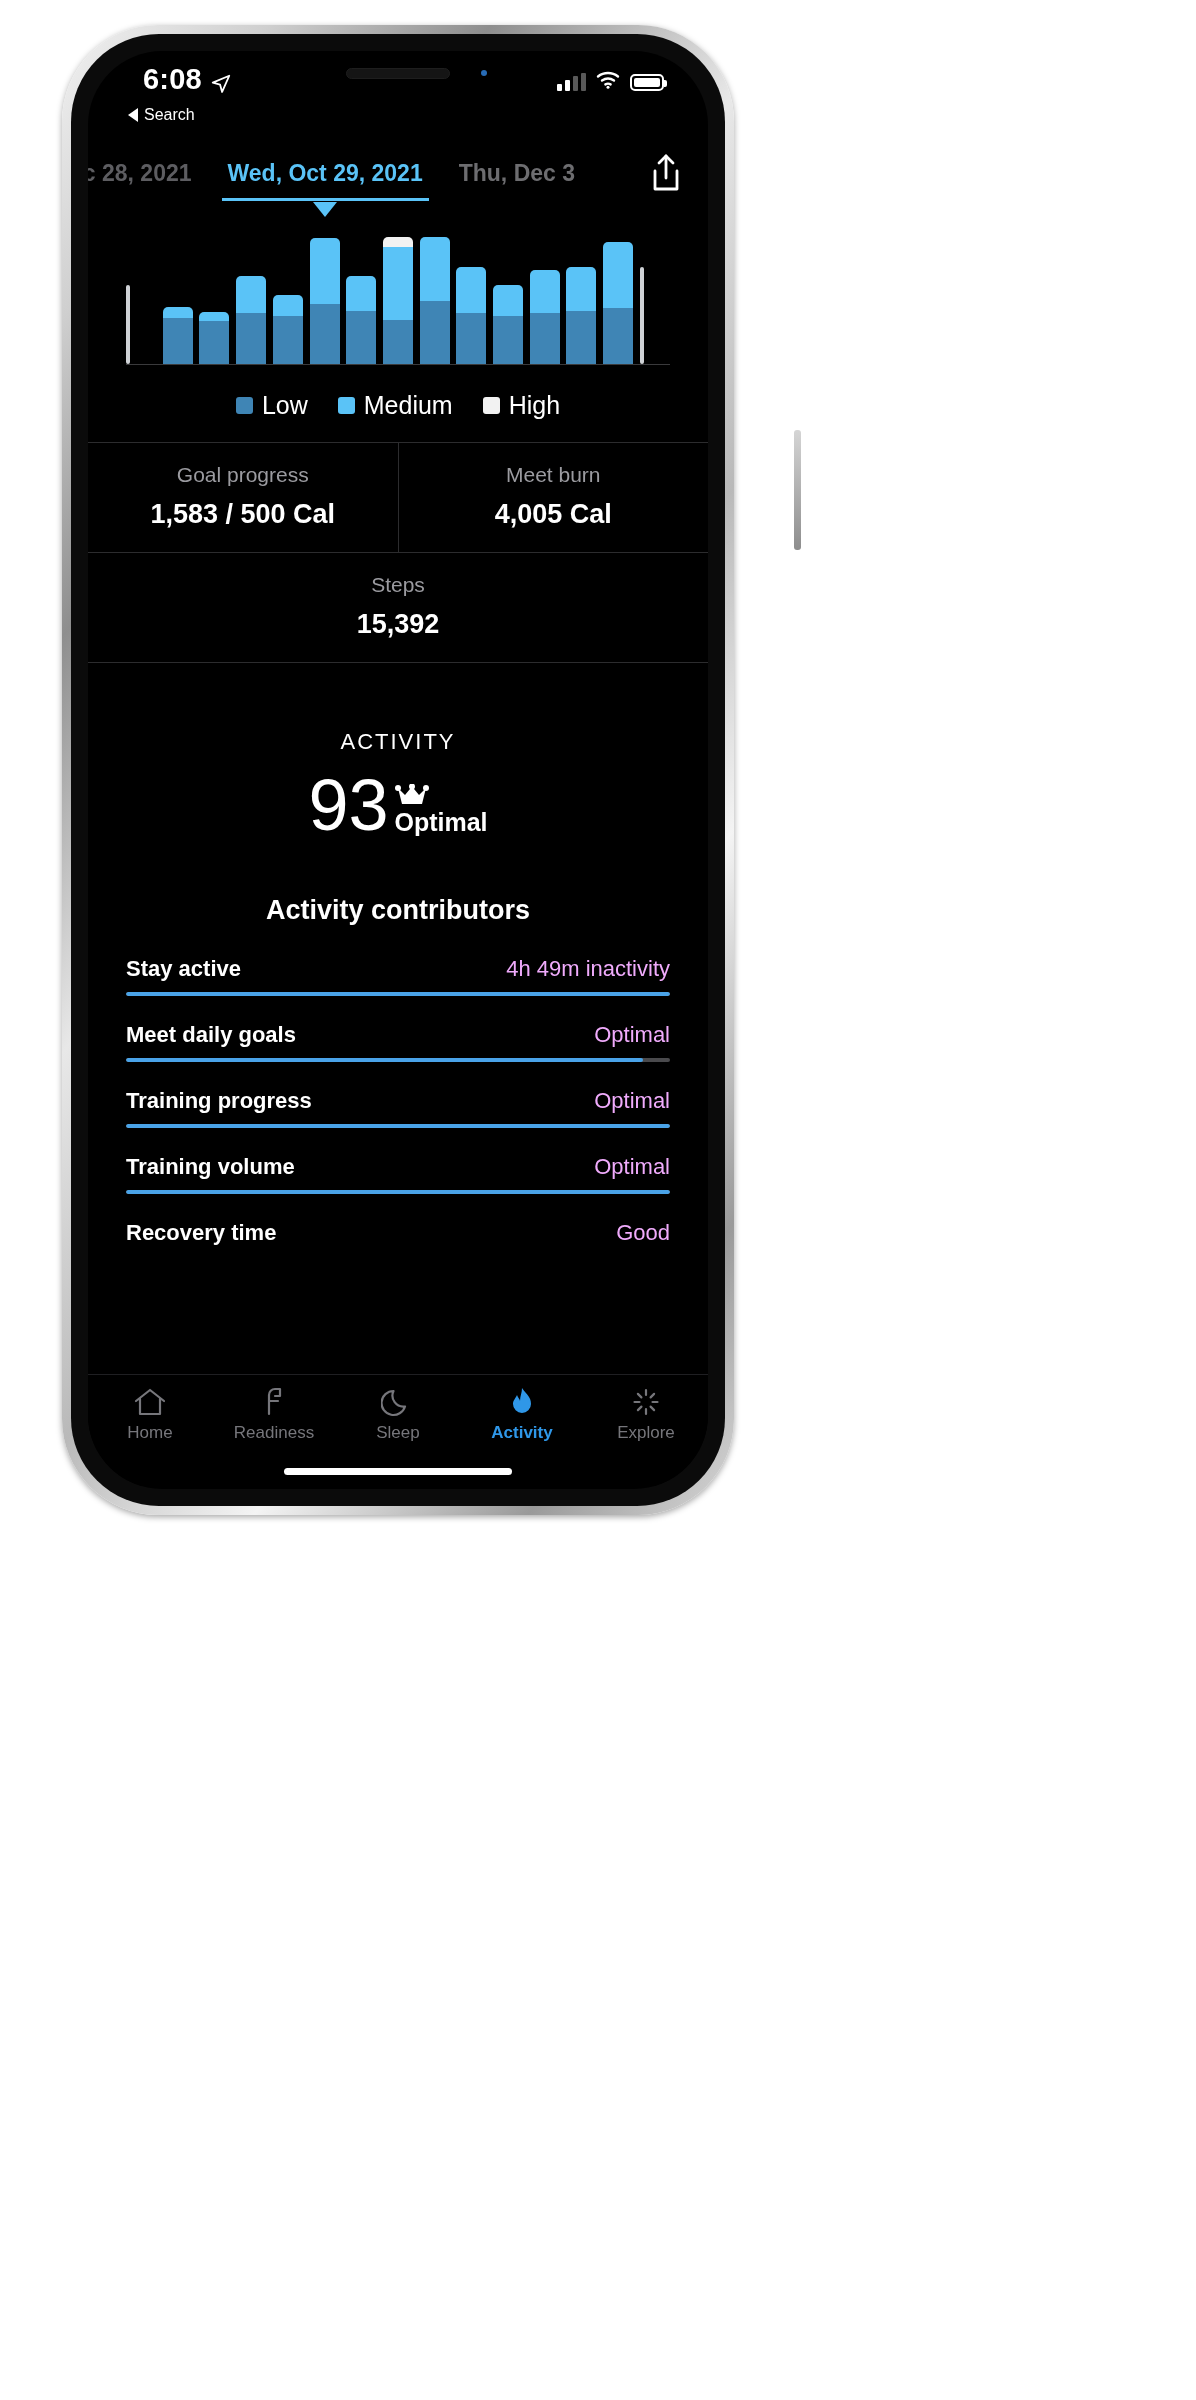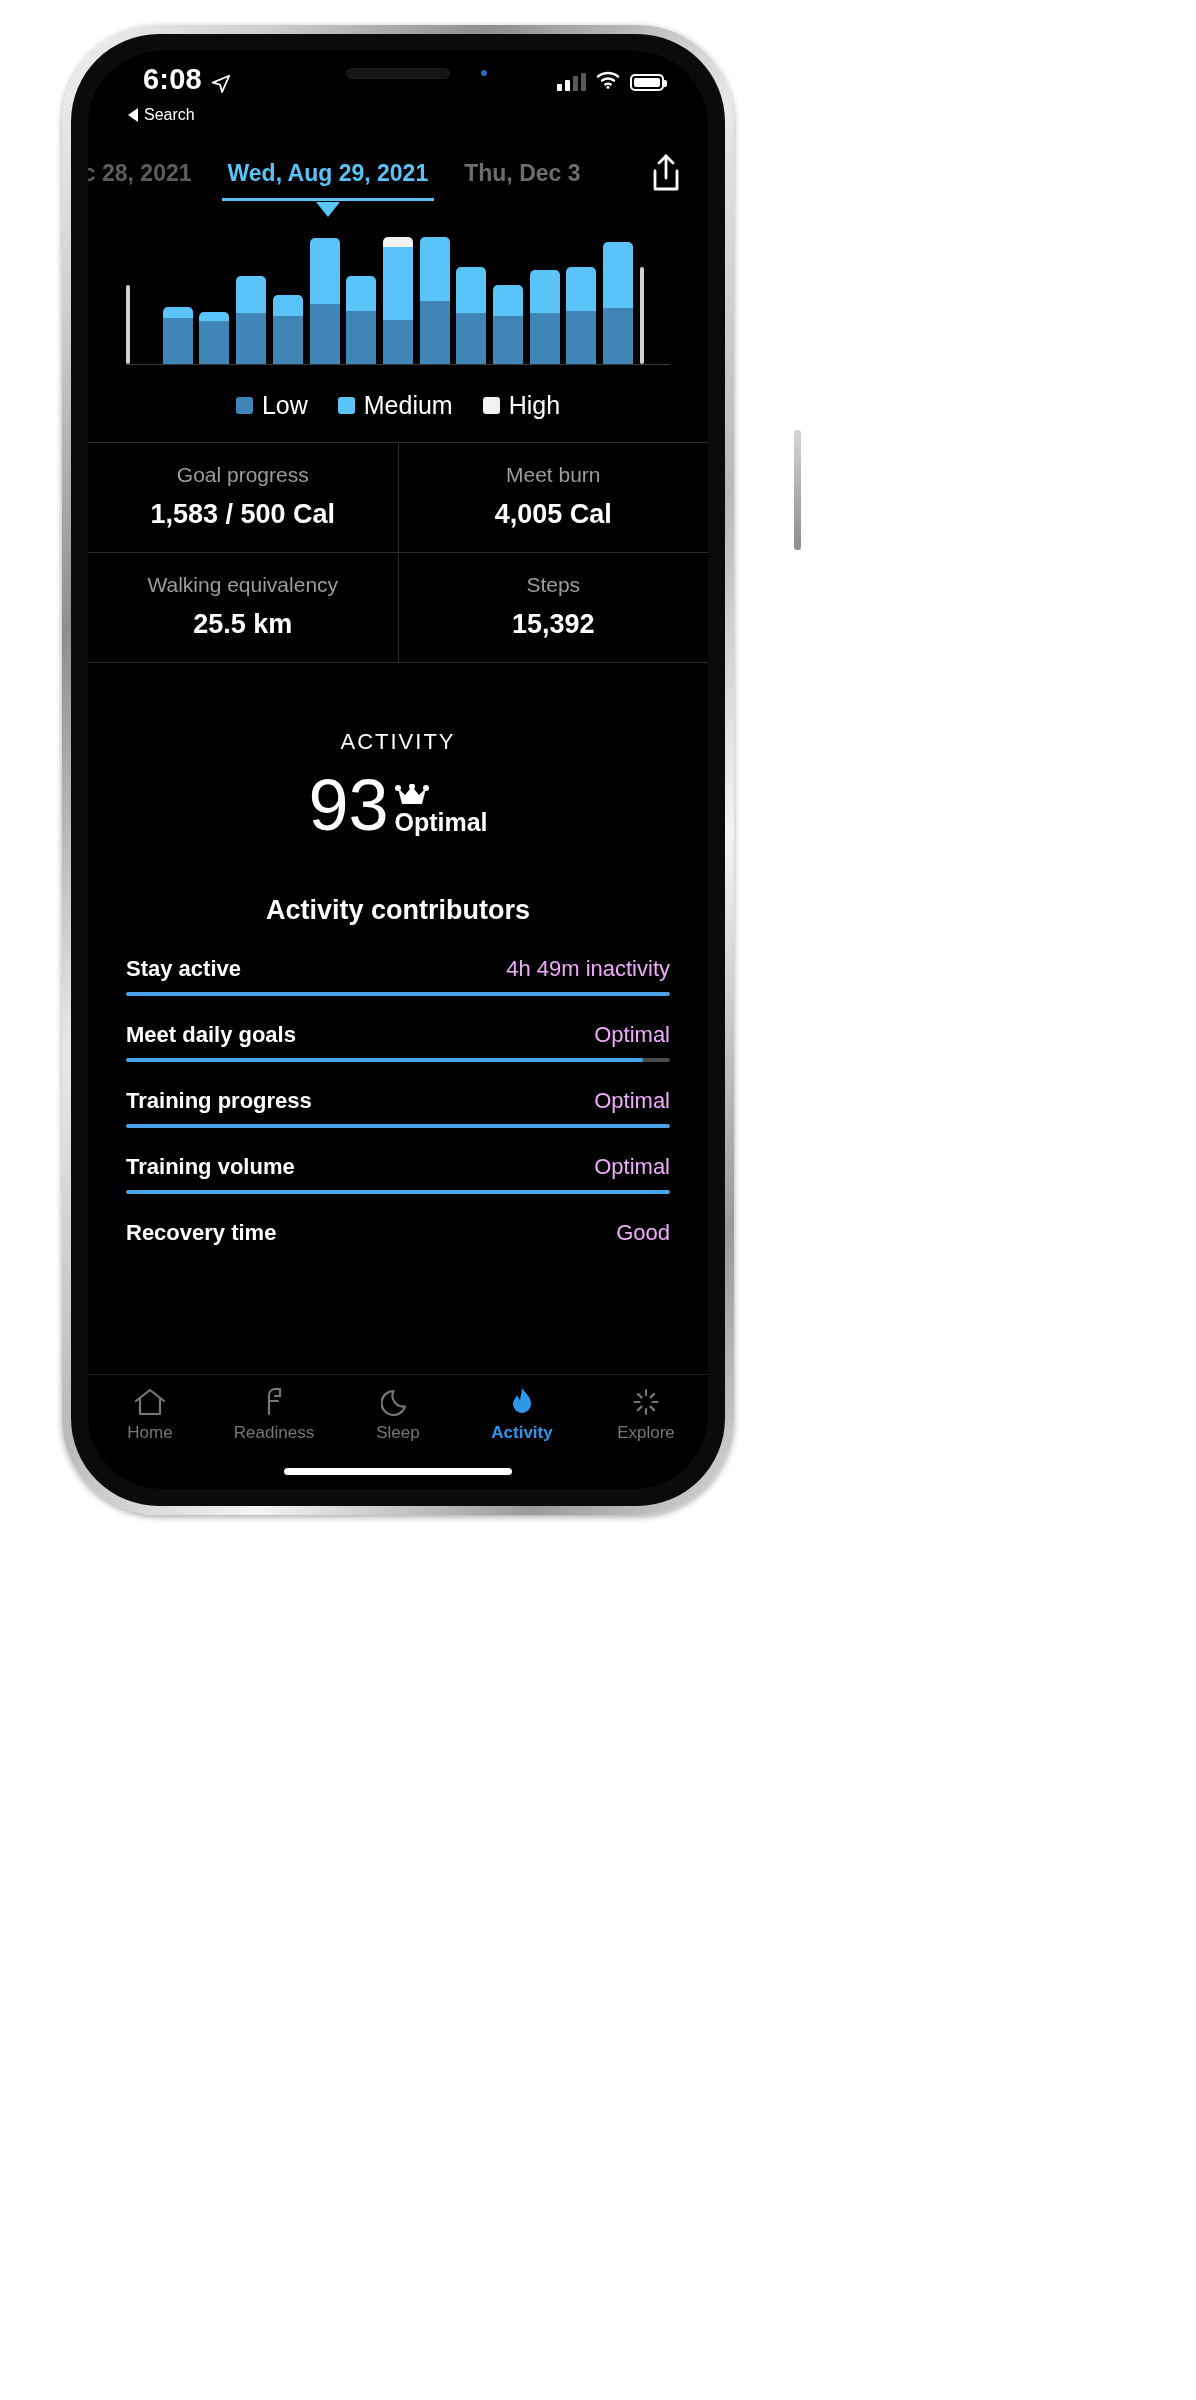--- a/index.html
+++ b/index.html
@@ -234,21 +234,21 @@
           <span class="back-tri"></span>
           <span>Search</span>
         </div>
 
         <div class="app">
 
           <div class="dates">
             <div class="date-scroll">
               <div class="date-item prev">ec 28, 2021</div>
               <div class="date-item sel">
-                <span>Wed, Aug 29, 2021</span>
+                <span>Wed, Oct 29, 2021</span>
                 <span class="date-underline"></span>
                 <span class="date-caret"></span>
               </div>
               <div class="date-item">Thu, Dec 3</div>
             </div>
             <div class="share-btn">
               <svg width="40" height="44" viewBox="0 0 40 44">
                 <path d="M20 5 L20 27" stroke="#fff" stroke-width="2.8" stroke-linecap="round" fill="none"></path>
                 <path d="M13 12 L20 5 L27 12" stroke="#fff" stroke-width="2.8" stroke-linecap="round" stroke-linejoin="round" fill="none"></path>
                 <path d="M9 20 L9 38 L31 38 L31 20" stroke="#fff" stroke-width="2.8" stroke-linecap="round" stroke-linejoin="round" fill="none"></path>
@@ -366,24 +366,20 @@
               <div class="stat-cell">
                 <div class="stat-label">Goal progress</div>
                 <div class="stat-value">1,583 / 500 Cal</div>
               </div>
               <div class="stat-cell">
                 <div class="stat-label">Meet burn</div>
                 <div class="stat-value">4,005 Cal</div>
               </div>
             </div>
             <div class="stat-row">
-              <div class="stat-cell">
-                <div class="stat-label">Walking equivalency</div>
-                <div class="stat-value">25.5 km</div>
-              </div>
               <div class="stat-cell">
                 <div class="stat-label">Steps</div>
                 <div class="stat-value">15,392</div>
               </div>
             </div>
           </div>
 
           <div class="score-block">
             <div class="score-title">ACTIVITY</div>
             <div class="score-line">

